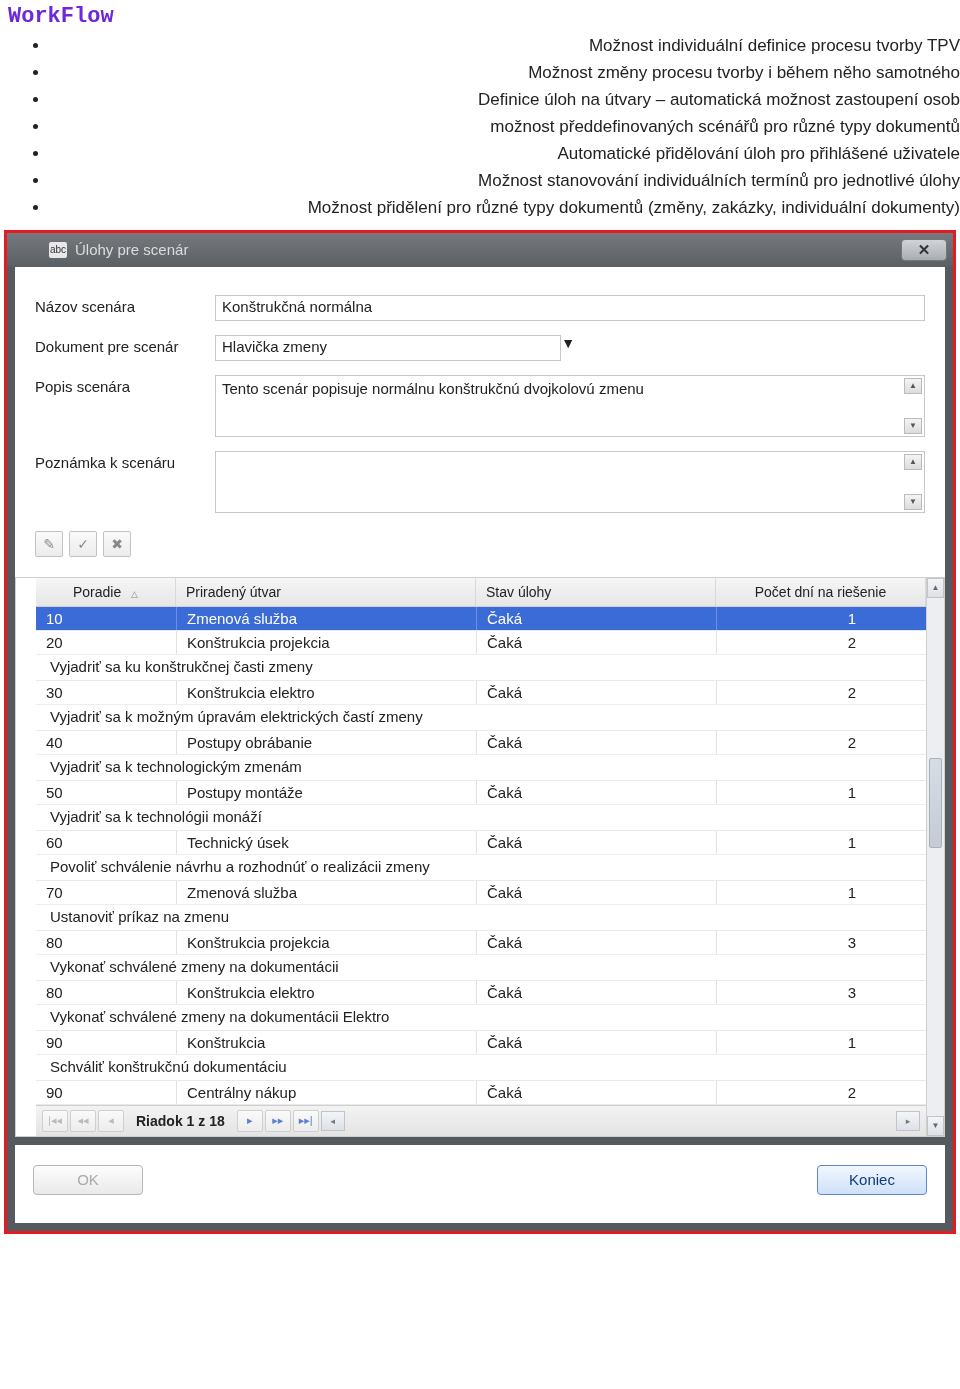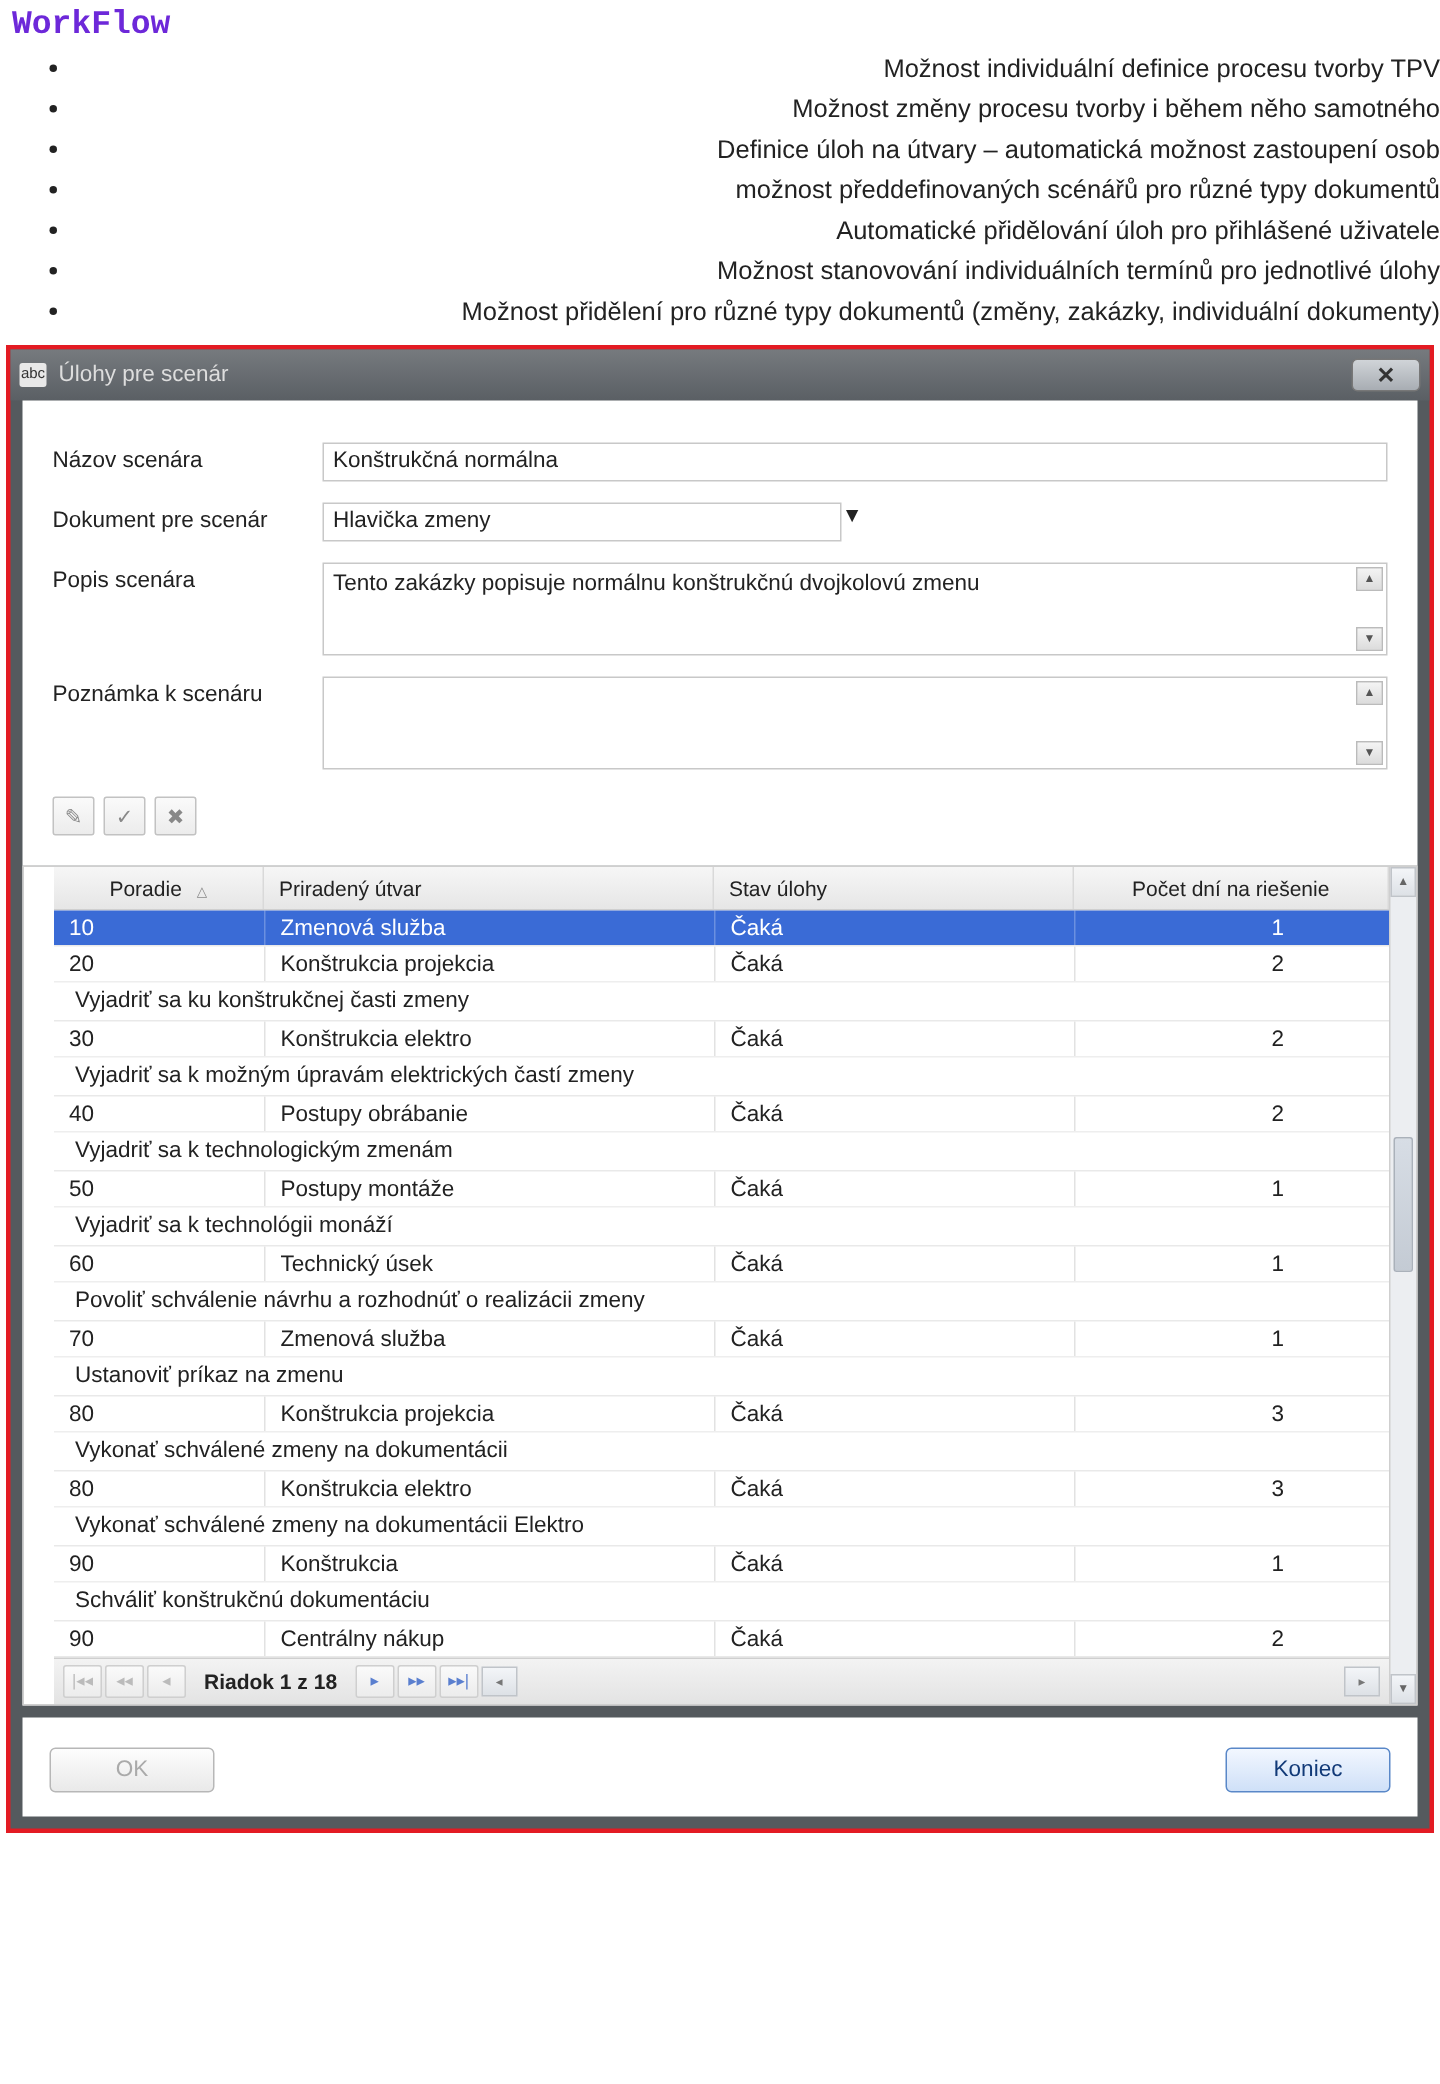--- a/index.html
+++ b/index.html
@@ -44,21 +44,21 @@
     padding: 0 6px;
     color: #ddd;
     font-size: 15px;
   }
   .titlebar .app-icon {
     width: 18px; height: 16px;
     margin-right: 8px;
     display: inline-flex; align-items: center; justify-content: center;
     background: #e8e8e8;
     border-radius: 2px;
-    color: #333; font-size: 10px; line-height: 10px;
+    color: #333; font-size: 10px; line-height: 10px; margin-left: 36px;
   }
   .titlebar .title-text { flex: 1; }
   .titlebar .close-btn {
     width: 46px; height: 22px;
     background: linear-gradient(#d0d4d8, #a8adb3);
     border: 1px solid #777;
     border-radius: 4px;
     display: flex; align-items: center; justify-content: center;
     color: #333; font-weight: bold;
   }
@@ -194,21 +194,21 @@
     padding:0 10px; font-weight:bold; color:#222;
   }
   .nav-btn.pale{color:#bbb;}
   .navbar .spacer{flex:1;}
   .hsbtn{
     width:24px;height:20px;border:1px solid #c0c4c9;background:linear-gradient(#f3f5f8,#dde1e6);
     font-size:9px;color:#777;display:flex;align-items:center;justify-content:center;
   }
   .footer {
     display:flex; justify-content:space-between;
-    padding: 20px 18px 16px;
+    padding: 20px 18px 28px;
     background:#fff;
     margin:0 8px 8px 8px;
   }
   .btn {
     min-width: 110px; height:30px;
     border:1px solid #b7b7b7;
     border-radius:4px;
     background:linear-gradient(#fdfdfd,#e9e9e9);
     font-size:15px;
     display:flex;align-items:center;justify-content:center;
@@ -260,21 +260,21 @@
           <span class="sel-text">Hlavička zmeny</span>
         </div>
         <div class="sel-btn">▼</div>
       </div>
     </div>
 
     <div class="form-row">
       <div class="label">Popis scenára</div>
       <div class="field">
         <div class="textarea-box">
-          <span>Tento zakázky popisuje normálnu konštrukčnú dvojkolovú zmenu</span>
+          <span>Tento scenár popisuje normálnu konštrukčnú dvojkolovú zmenu</span>
           <div class="spin spin-top">
               <div class="spin-btn">▲</div>
             </div>
           <div class="spin spin-bot">
               <div class="spin-btn">▼</div>
             </div>
         </div>
       </div>
     </div>
 

